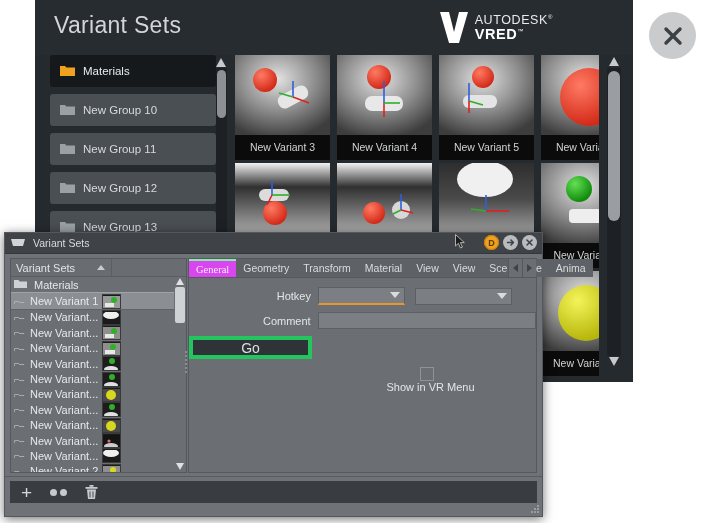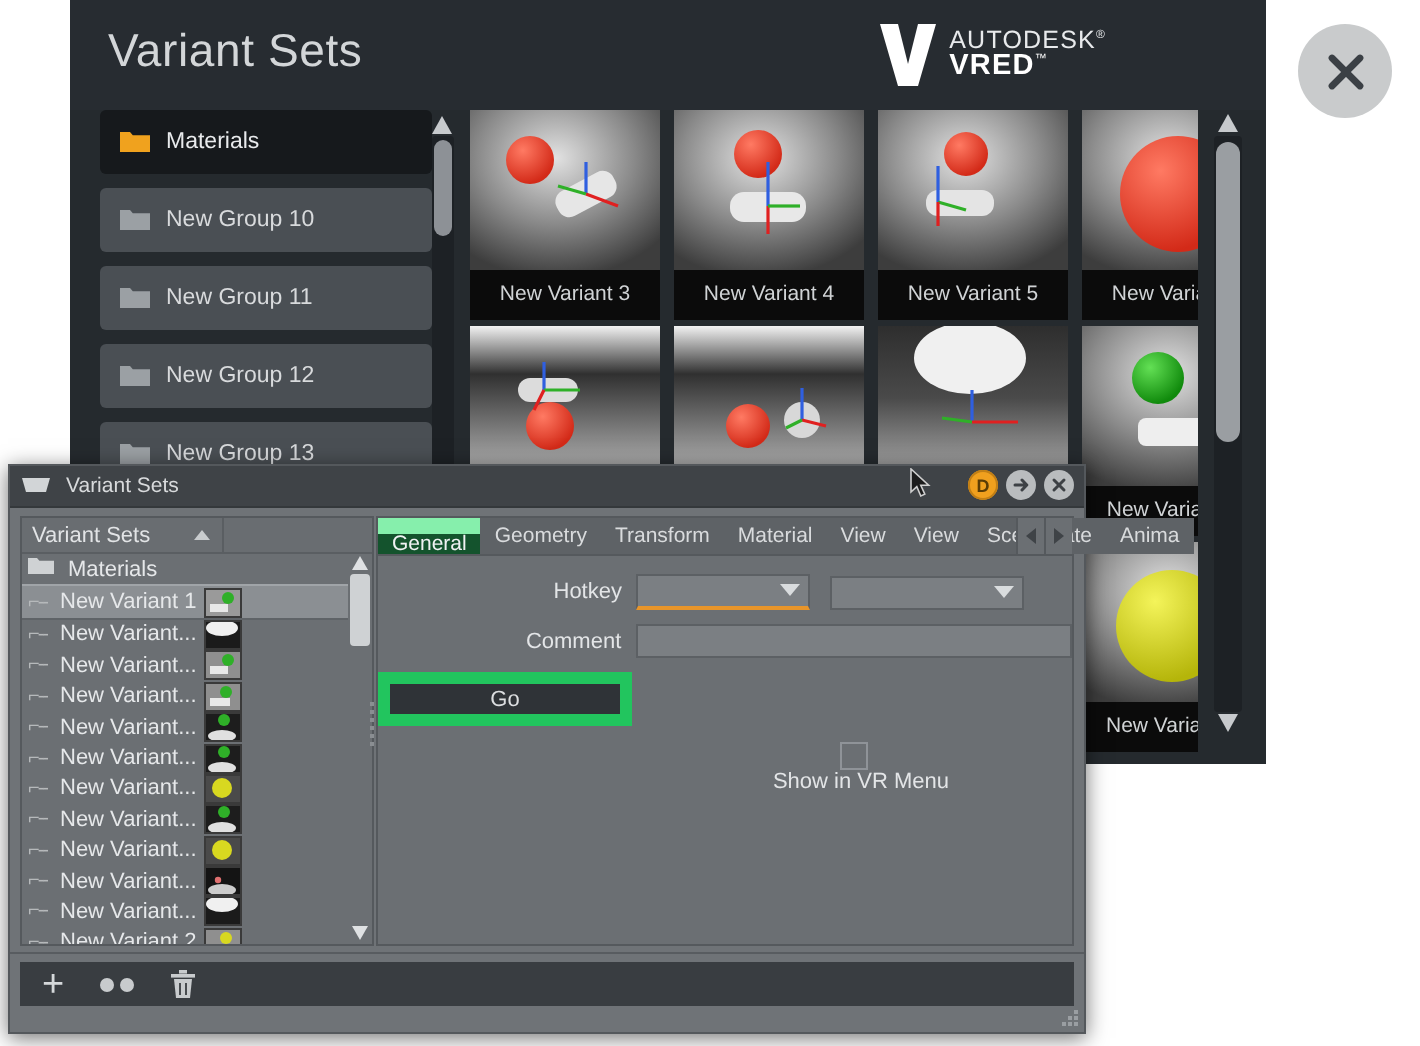--- a/index.html
+++ b/index.html
@@ -105,39 +105,39 @@
   #tree-grip{position:absolute;left:179px;top:95px;width:4px;height:30px;}
   #tree-grip i{display:block;width:2px;height:2px;background:#8a8e92;margin:2px 0 0 1px;}
 
   
   #rpanel{position:absolute;left:183px;top:4px;right:5px;height:213px;background:#6b6f73;
         border:1px solid #55595d;}
   #tabs{height:18px;background:#5e6266;display:flex;align-items:stretch;position:relative;
         border-bottom:1px solid #55595d;}
   .tab{padding:0 7px;display:flex;align-items:center;font-size:10.5px;color:#d9dbdd;
         cursor:pointer;background:#5e6266;}
-  .tab.active{background:#14532d;color:#f0f2f3;border-top:8px solid #86efac;}
+  .tab.active{background:#d946ef;color:#f0f2f3;border-top:2px solid #86efac;font-family:Liberation Serif, serif;}
   .tab-arrows{position:absolute;right:0;top:0;height:18px;display:flex;}
   .tab-arrow{width:13px;height:18px;background:#6b6f73;border-left:1px solid #55595d;
         display:flex;align-items:center;justify-content:center;cursor:pointer;}
   .tab-arrow .la{width:0;height:0;border-top:4px solid transparent;border-bottom:4px solid transparent;border-right:5px solid #3f4347;}
   .tab-arrow .ra{width:0;height:0;border-top:4px solid transparent;border-bottom:4px solid transparent;border-left:5px solid #3f4347;}
 
   #form{position:absolute;left:0;top:19px;right:0;bottom:0;padding-top:9px;}
   .frow{display:flex;align-items:center;margin-bottom:7px;}
   .flabel{width:122px;text-align:right;padding-right:7px;font-size:11px;color:#e3e5e7;}
   .sel-box{height:15px;background:#7b7f83;border:1px solid #5c6064;position:relative;cursor:pointer;}
   .sel-box.focus{border-bottom:2px solid #e8952a;}
   .sel-arrow{position:absolute;right:4px;top:4px;width:0;height:0;
         border-left:5px solid transparent;border-right:5px solid transparent;border-top:6px solid #d9dcde;}
   #hk1{width:85px;}
   #hk2{width:95px;margin-left:10px;}
   .txt-box{height:15px;background:#7b7f83;border:1px solid #5c6064;width:217px;cursor:text;}
-  .go-btn{width:115px;height:15px;background:#2f3337;border:6px solid #22c55e;color:#dcdee0;
-        font-size:11px;display:flex;align-items:center;justify-content:center;cursor:pointer;}
+  .go-btn{width:115px;height:15px;background:#2f3337;border:4px solid #22c55e;color:#dcdee0;
+        font-size:14px;display:flex;align-items:center;justify-content:center;cursor:pointer;}
   .chk-row{display:flex;align-items:center;margin-left:129px;margin-top:8px;flex-direction:column;}
   .chkbox{width:12px;height:12px;background:#6b6f73;border:1px solid #8f9398;cursor:pointer;}
   .chk-lbl{font-size:11px;color:#e3e5e7;margin-left:7px;}
 
   
   #dlg-sep{position:absolute;left:0;top:222px;right:0;height:1px;background:#585c60;}
   #dlg-toolbar{position:absolute;left:5px;top:227px;right:5px;height:22px;background:#393d41;
         display:flex;align-items:center;}
   .tool{margin-left:12px;cursor:pointer;display:flex;align-items:center;}
   #tl-add{font-size:19px;color:#d5d8da;line-height:1;margin-left:11px;font-weight:300;}

